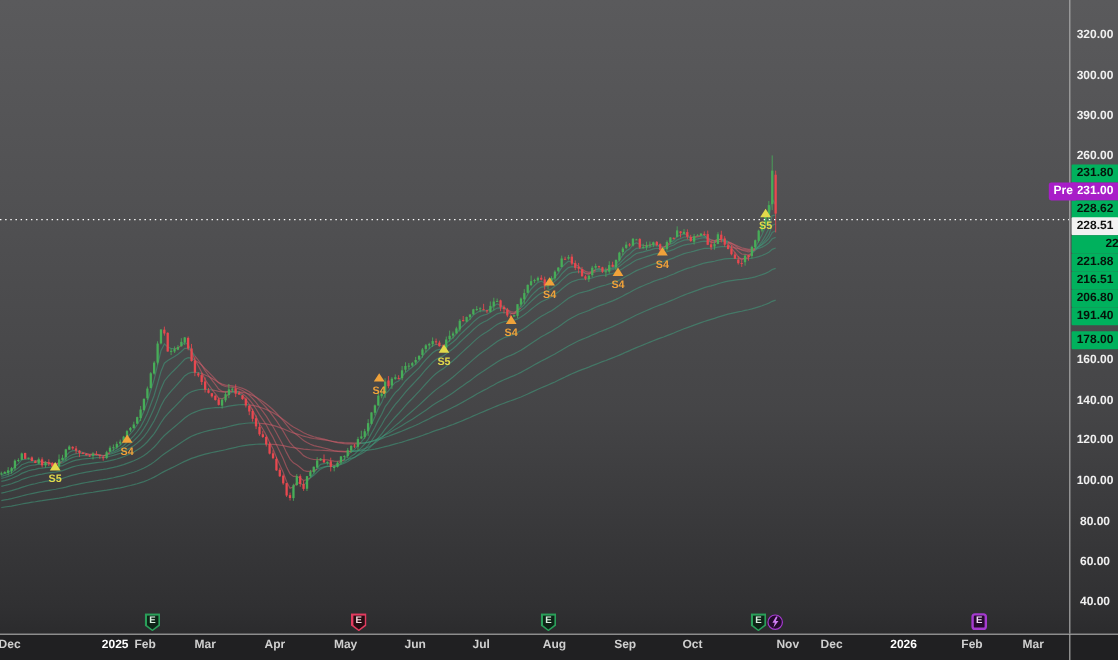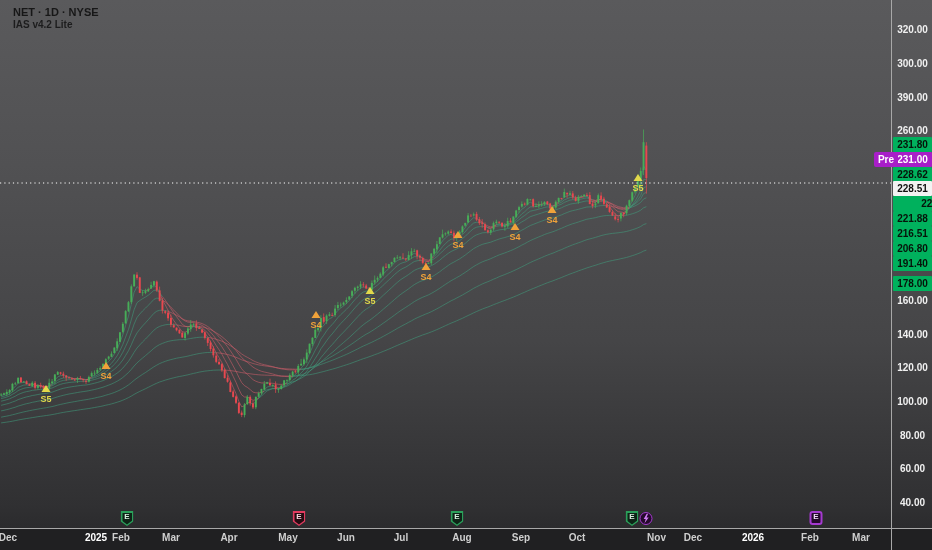--- a/index.html
+++ b/index.html
@@ -607,24 +607,20 @@
       <polygon points="458,231 453.5,238 462.5,238" fill="#f0a23a"></polygon>
       <text x="458" y="248" text-anchor="middle" font-size="9" font-weight="700" font-family="Liberation Sans,sans-serif" fill="#f0a23a">S4</text>
       <polygon points="515,223 510.5,230 519.5,230" fill="#f0a23a"></polygon>
       <text x="515" y="240" text-anchor="middle" font-size="9" font-weight="700" font-family="Liberation Sans,sans-serif" fill="#f0a23a">S4</text>
       <polygon points="552,206 547.5,213 556.5,213" fill="#f0a23a"></polygon>
       <text x="552" y="223" text-anchor="middle" font-size="9" font-weight="700" font-family="Liberation Sans,sans-serif" fill="#f0a23a">S4</text>
       <polygon points="638,174 633.5,181 642.5,181" fill="#e2d94b"></polygon>
       <text x="638" y="191" text-anchor="middle" font-size="9" font-weight="700" font-family="Liberation Sans,sans-serif" fill="#e2d94b">S5</text>
     </svg>
 
-  <div class="legend">
-    <div class="l1">NET · 1D · NYSE</div>
-    <div class="l2">IAS v4.2 Lite</div>
-  </div>
 
   <div class="y-axis">
       <div class="y-tick" style="top: 29px;">320.00</div>
       <div class="y-tick" style="top: 63px;">300.00</div>
       <div class="y-tick" style="top: 97px;">390.00</div>
       <div class="y-tick" style="top: 130px;">260.00</div>
       <div class="y-tick" style="top: 300px;">160.00</div>
       <div class="y-tick" style="top: 334px;">140.00</div>
       <div class="y-tick" style="top: 367px;">120.00</div>
       <div class="y-tick" style="top: 401px;">100.00</div>

